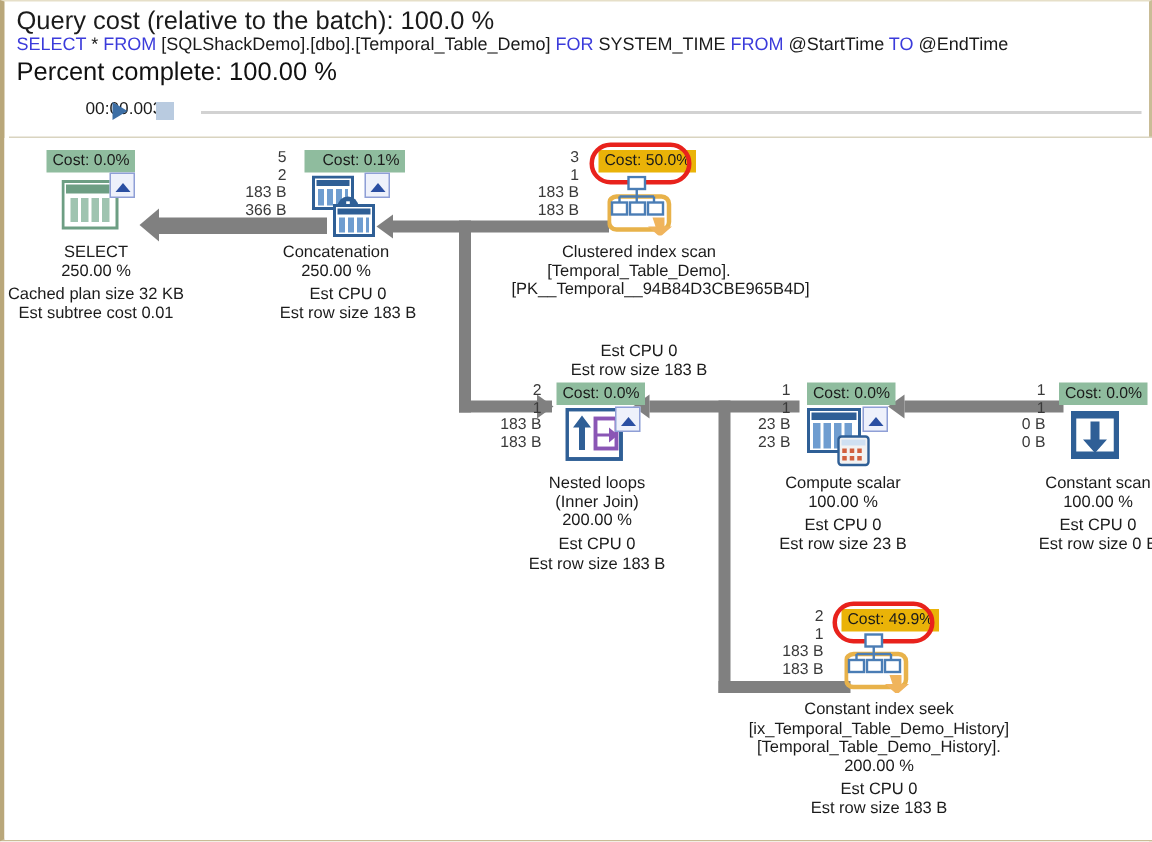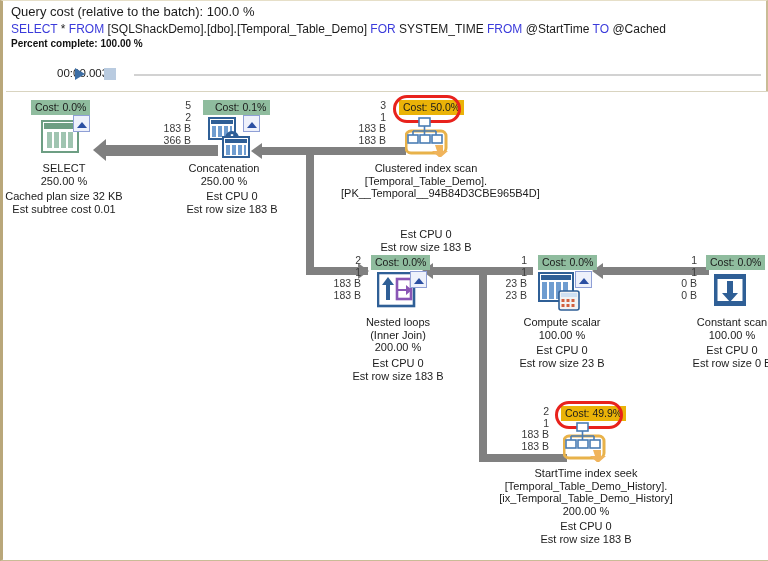--- a/index.html
+++ b/index.html
@@ -17,30 +17,30 @@
     border-left: 3px solid #b9a77a;
     border-right: 2px solid #c9bc96;
     border-bottom: 2px solid #c9bc96;
     border-top: 1px solid #e6dfc8;
   }
 
   
   .hdr { position: absolute; left: 0; top: 0; width: 765px; }
   .hdr-line1 {
     position: absolute; left: 8px; top: 3px;
-    font-size: 13px; color: #1b1b1b; white-space: nowrap;
+    font-size: 17px; color: #1b1b1b; white-space: nowrap;
   }
   .hdr-sql {
     position: absolute; left: 8px; top: 21px;
     font-size: 12px; color: #1b1b1b; white-space: nowrap;
   }
   .kw { color: #3b3bdb; }
   .hdr-pct {
     position: absolute; left: 8px; top: 37px;
-    font-size: 10px; font-weight: bold; color: #111111; white-space: nowrap;
+    font-size: 17px; font-weight: normal; color: #111111; white-space: nowrap;
   }
   .toolbar { position: absolute; left: 0; top: 62px; width: 765px; height: 26px; }
   .tb-time {
     position: absolute; left: 8px; top: 4px;
     font-size: 11.5px; color: #1b1b1b; white-space: nowrap; padding-left: 46px;
   }
   .tb-play {
     position: absolute; left: 72px; top: 5px;
     width: 0; height: 0;
     border-left: 10px solid #3c6ea5;
@@ -152,21 +152,21 @@
     <div class="hdr-sql">
       <span class="kw">SELECT</span>
       <span>*</span>
       <span class="kw">FROM</span>
       <span>[SQLShackDemo].[dbo].[Temporal_Table_Demo]</span>
       <span class="kw">FOR</span>
       <span>SYSTEM_TIME</span>
       <span class="kw">FROM</span>
       <span>@StartTime</span>
       <span class="kw">TO</span>
-      <span>@Cached</span>
+      <span>@EndTime</span>
     </div>
 
     <div class="hdr-pct">Percent complete:  100.00 %</div>
   </div>
 
   <div class="toolbar">
     <div class="tb-time">00:00.003</div>
     <div class="tb-play"></div>
     <div class="tb-stop"></div>
     <div class="tb-bar"></div>
@@ -423,23 +423,23 @@
           <path d="M30 28 l8 0 l0 6 l5 0 l-8 7 l-8 -7 l5 0 z" fill="#f0b45c"></path>
           <rect x="14" y="1" width="11" height="8" fill="#ffffff" stroke="#4a7db5" stroke-width="1.6"></rect>
           <path d="M19.5 9 v5 M8 14 v4 M19.5 14 v4 M31 14 v4 M8 14 h23" stroke="#4a7db5" stroke-width="1.6" fill="none"></path>
           <rect x="3" y="18" width="10" height="8" fill="#ffffff" stroke="#4a7db5" stroke-width="1.6"></rect>
           <rect x="15" y="18" width="10" height="8" fill="#ffffff" stroke="#4a7db5" stroke-width="1.6"></rect>
           <rect x="27" y="18" width="10" height="8" fill="#ffffff" stroke="#4a7db5" stroke-width="1.6"></rect>
         </svg>
       </div>
 
       <div class="caption" style="left:490px; top:375px; width:186px;">
-        <span>StartTime index seek</span>
+        <span>Constant index seek</span>
+        <span class="sub">[ix_Temporal_Table_Demo_History]</span>
         <span class="sub">[Temporal_Table_Demo_History].</span>
-        <span class="sub">[ix_Temporal_Table_Demo_History]</span>
         <span class="sub">200.00 %</span>
       </div>
       <div class="stats" style="left:490px; top:428px; width:186px;">
         <span>Est CPU  0</span><br>
         <span>Est row size  183 B</span>
       </div>
     </div>
 
   </div>
 </div>

